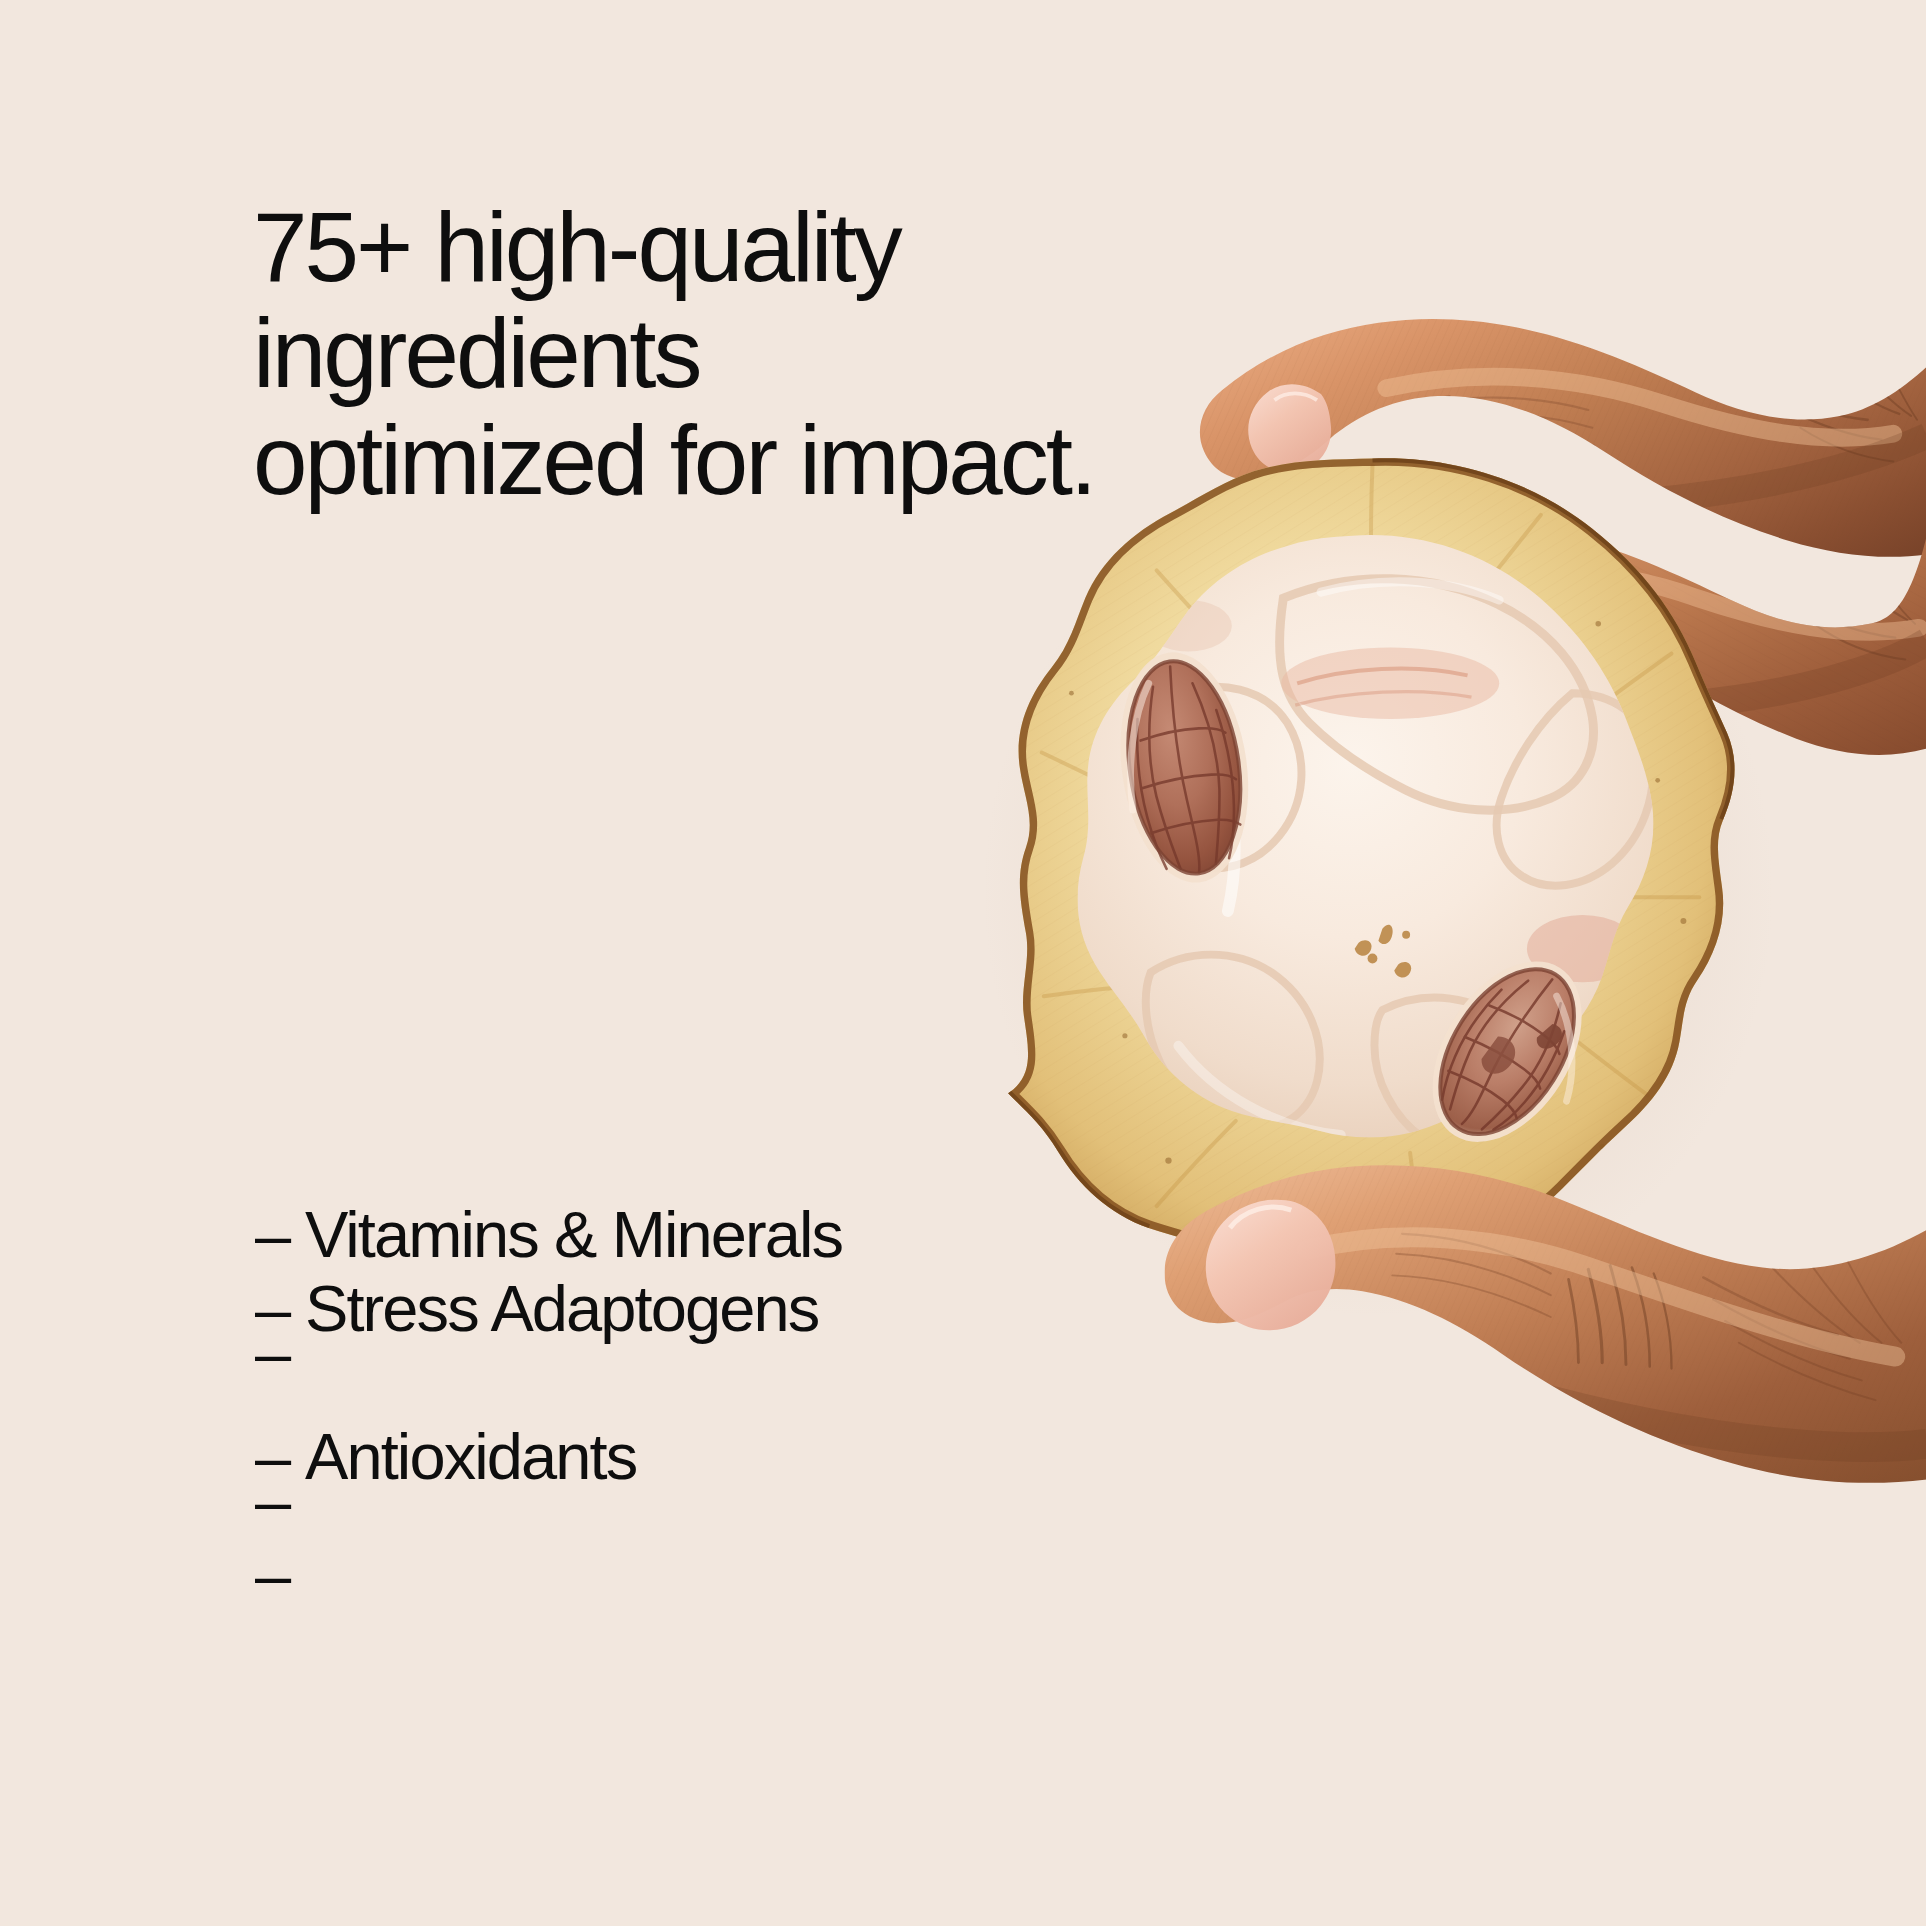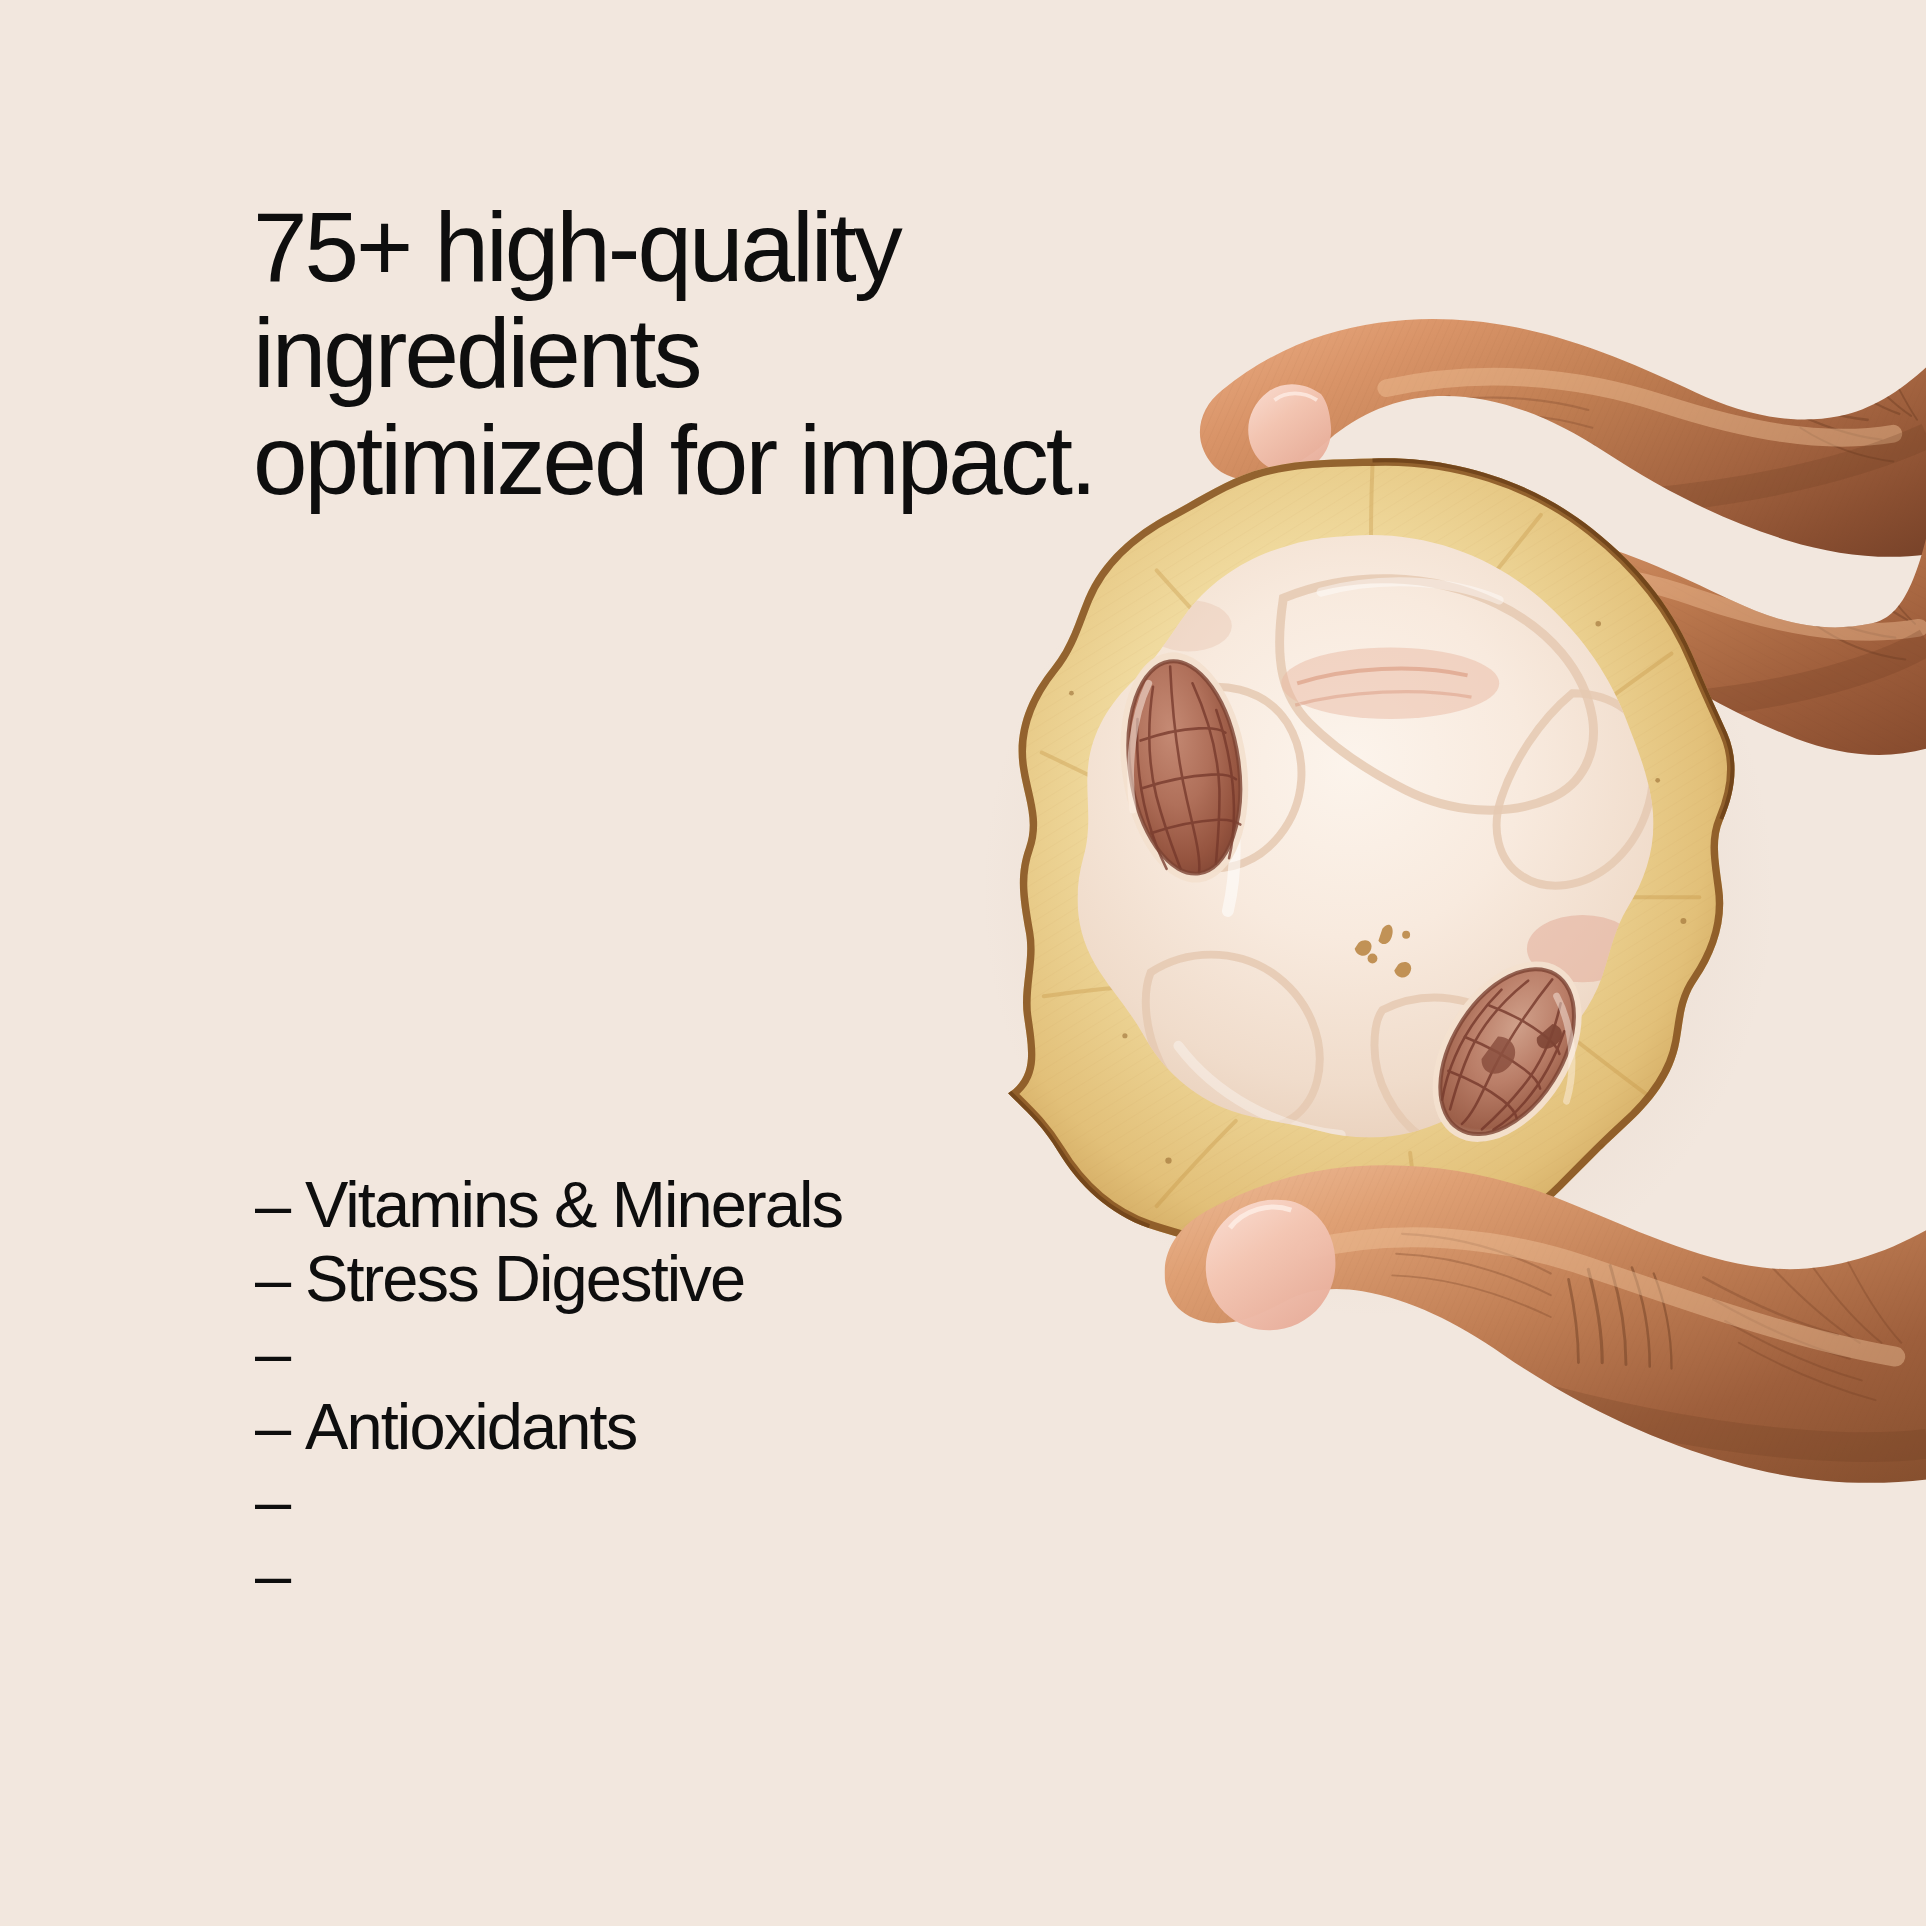--- a/index.html
+++ b/index.html
@@ -54,21 +54,21 @@
     letter-spacing:-1.9px;
     line-height:74px;
     white-space:nowrap;
   }
   .benefit-dash{
     display:inline-block;
     width:50px;
     flex:0 0 50px;
     color:#0E0E0E;
   }
-  .benefit-label{display:inline-block;}
+  .benefit-label{display:inline-block;margin-top:30px;}
 </style>
 </head>
 <body>
 
 <div id="stage">
 
   <svg id="photo" viewBox="0 0 1946 1946" width="1927" height="1927" xmlns="http://www.w3.org/2000/svg">
     <defs>
 
       <linearGradient id="skinTop" x1="0.05" y1="0.15" x2="0.95" y2="0.85">
@@ -446,21 +446,21 @@
   <div class="headline">75+ high-quality ingredients
 optimized for impact.</div>
 
   <div class="benefits">
     <div class="benefit-row">
       <span class="benefit-dash">–</span>
       <span class="benefit-label">Vitamins &amp; Minerals</span>
     </div>
     <div class="benefit-row">
       <span class="benefit-dash">–</span>
-      <span class="benefit-label">Stress Digestive</span>
+      <span class="benefit-label">Stress Adaptogens</span>
     </div>
     <div class="benefit-row">
       <span class="benefit-dash">–</span>
     </div>
     <div class="benefit-row">
       <span class="benefit-dash">–</span>
       <span class="benefit-label">Antioxidants</span>
     </div>
     <div class="benefit-row">
       <span class="benefit-dash">–</span>

